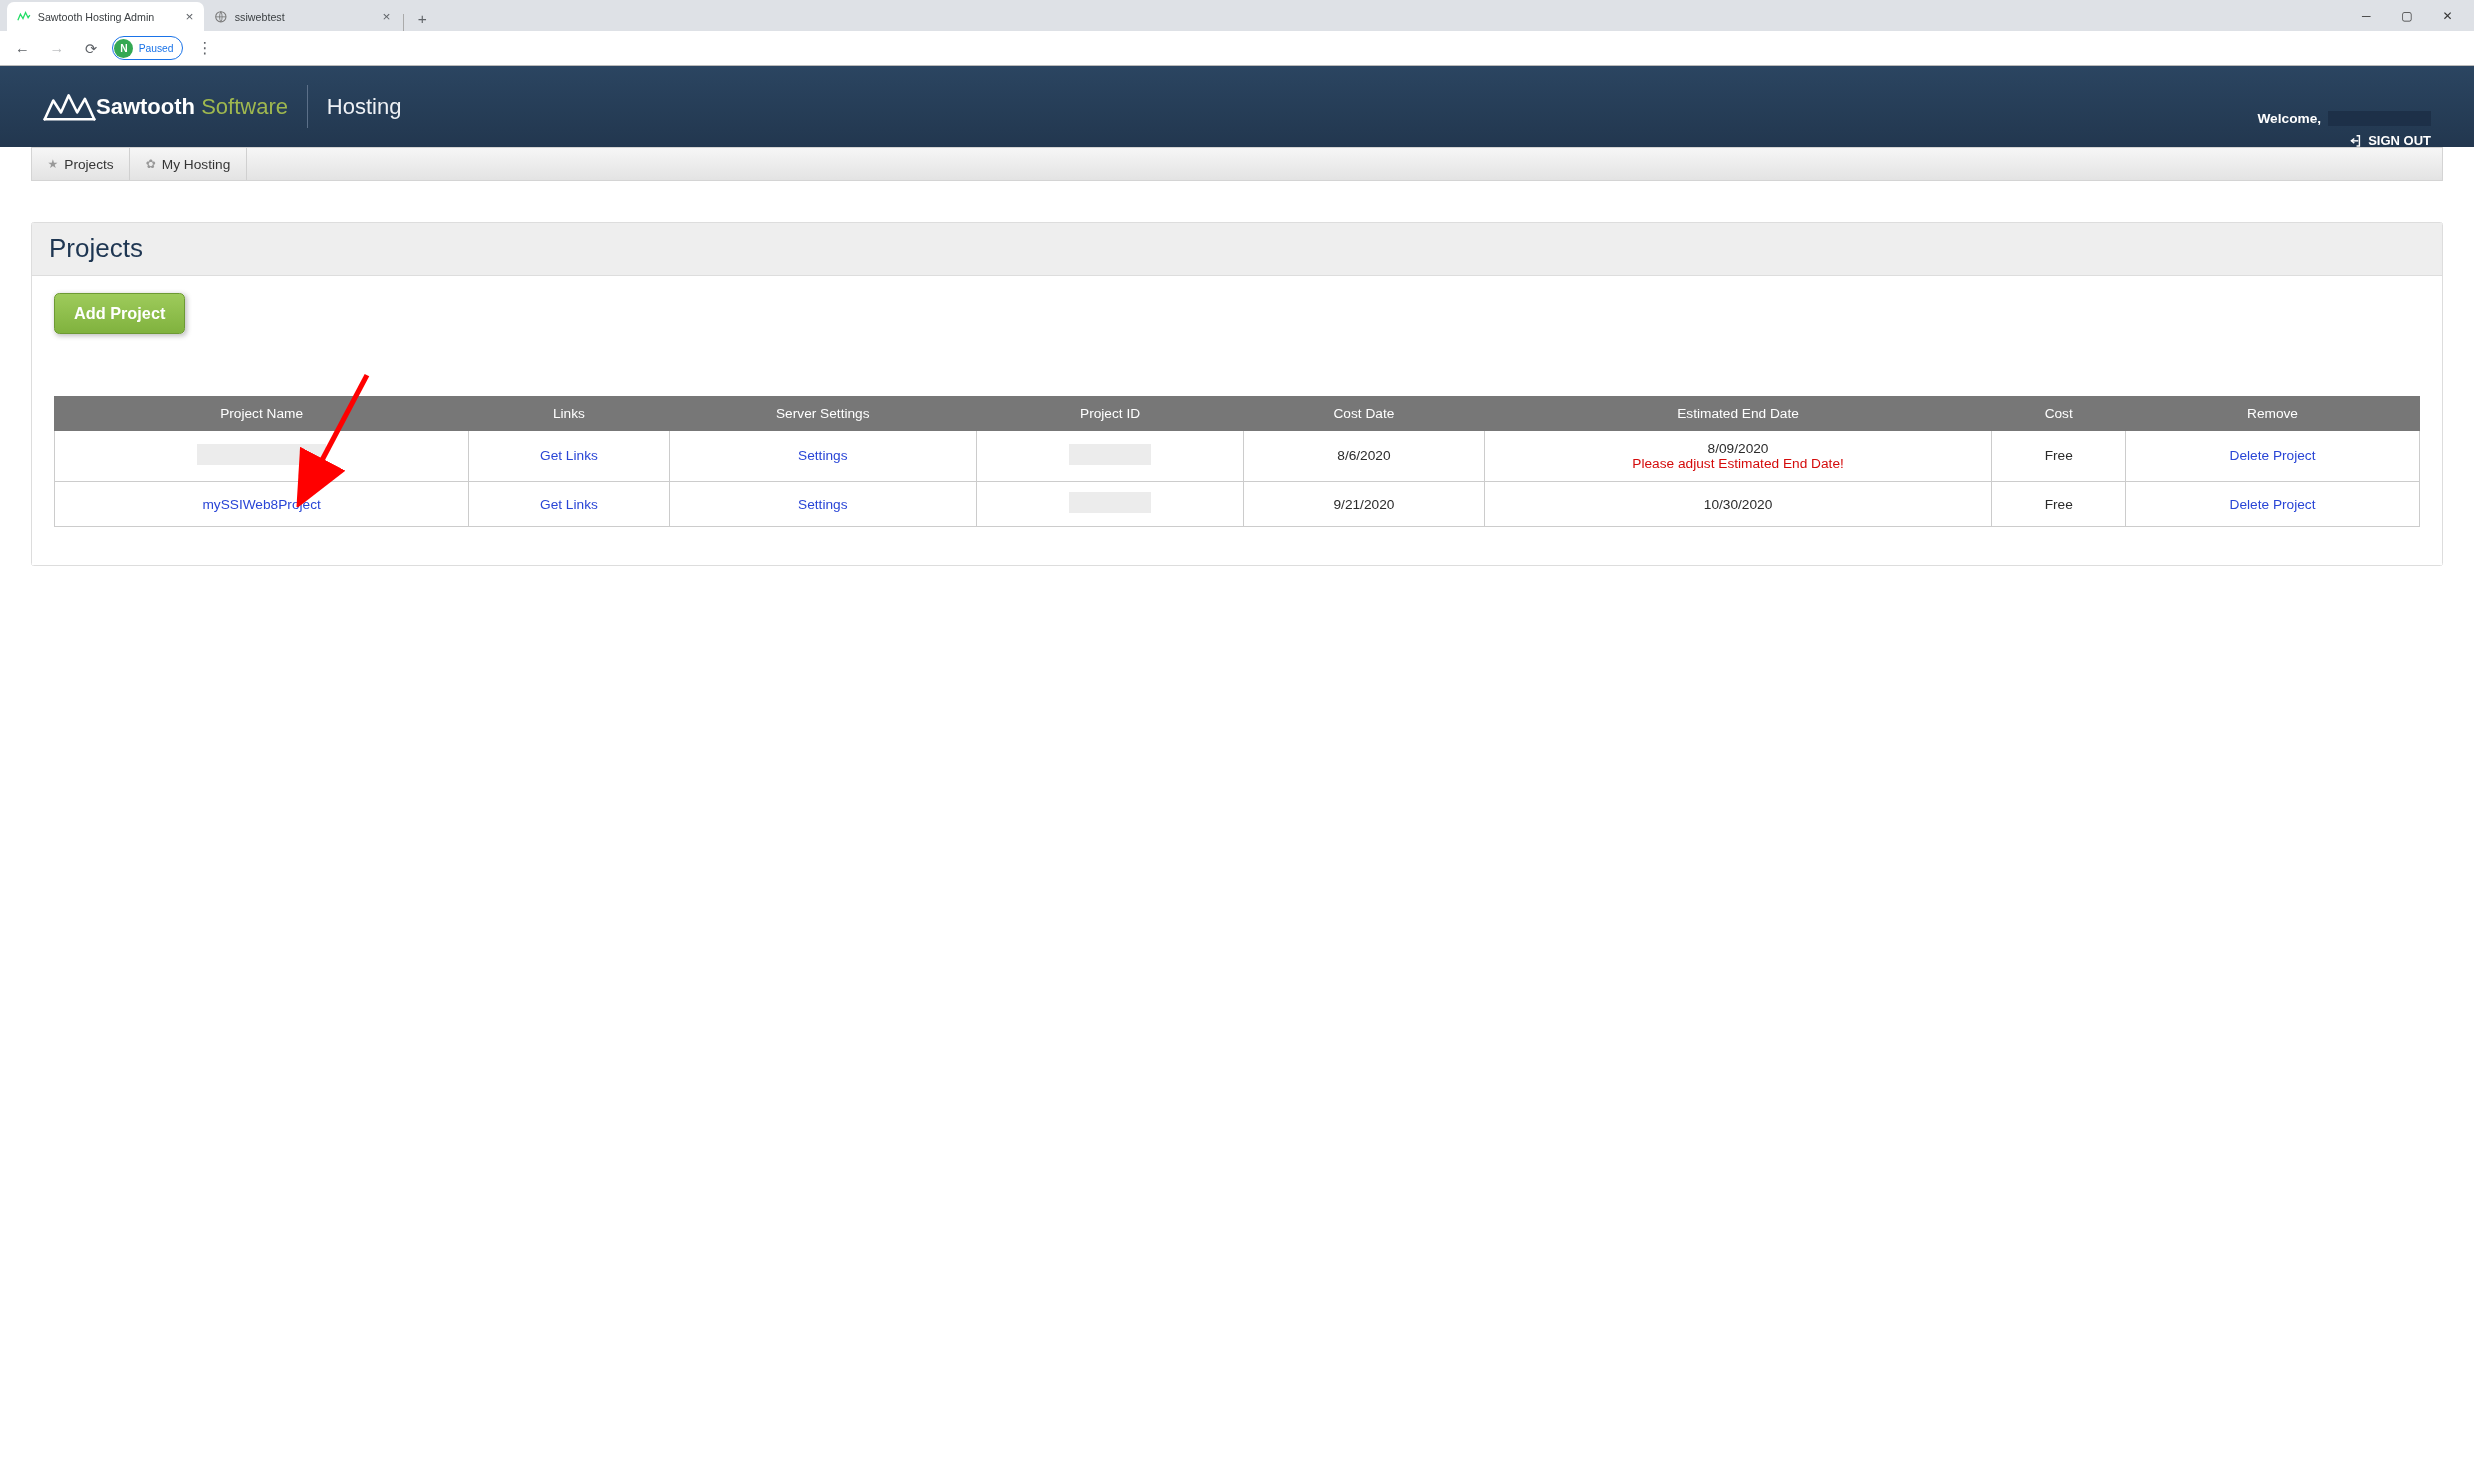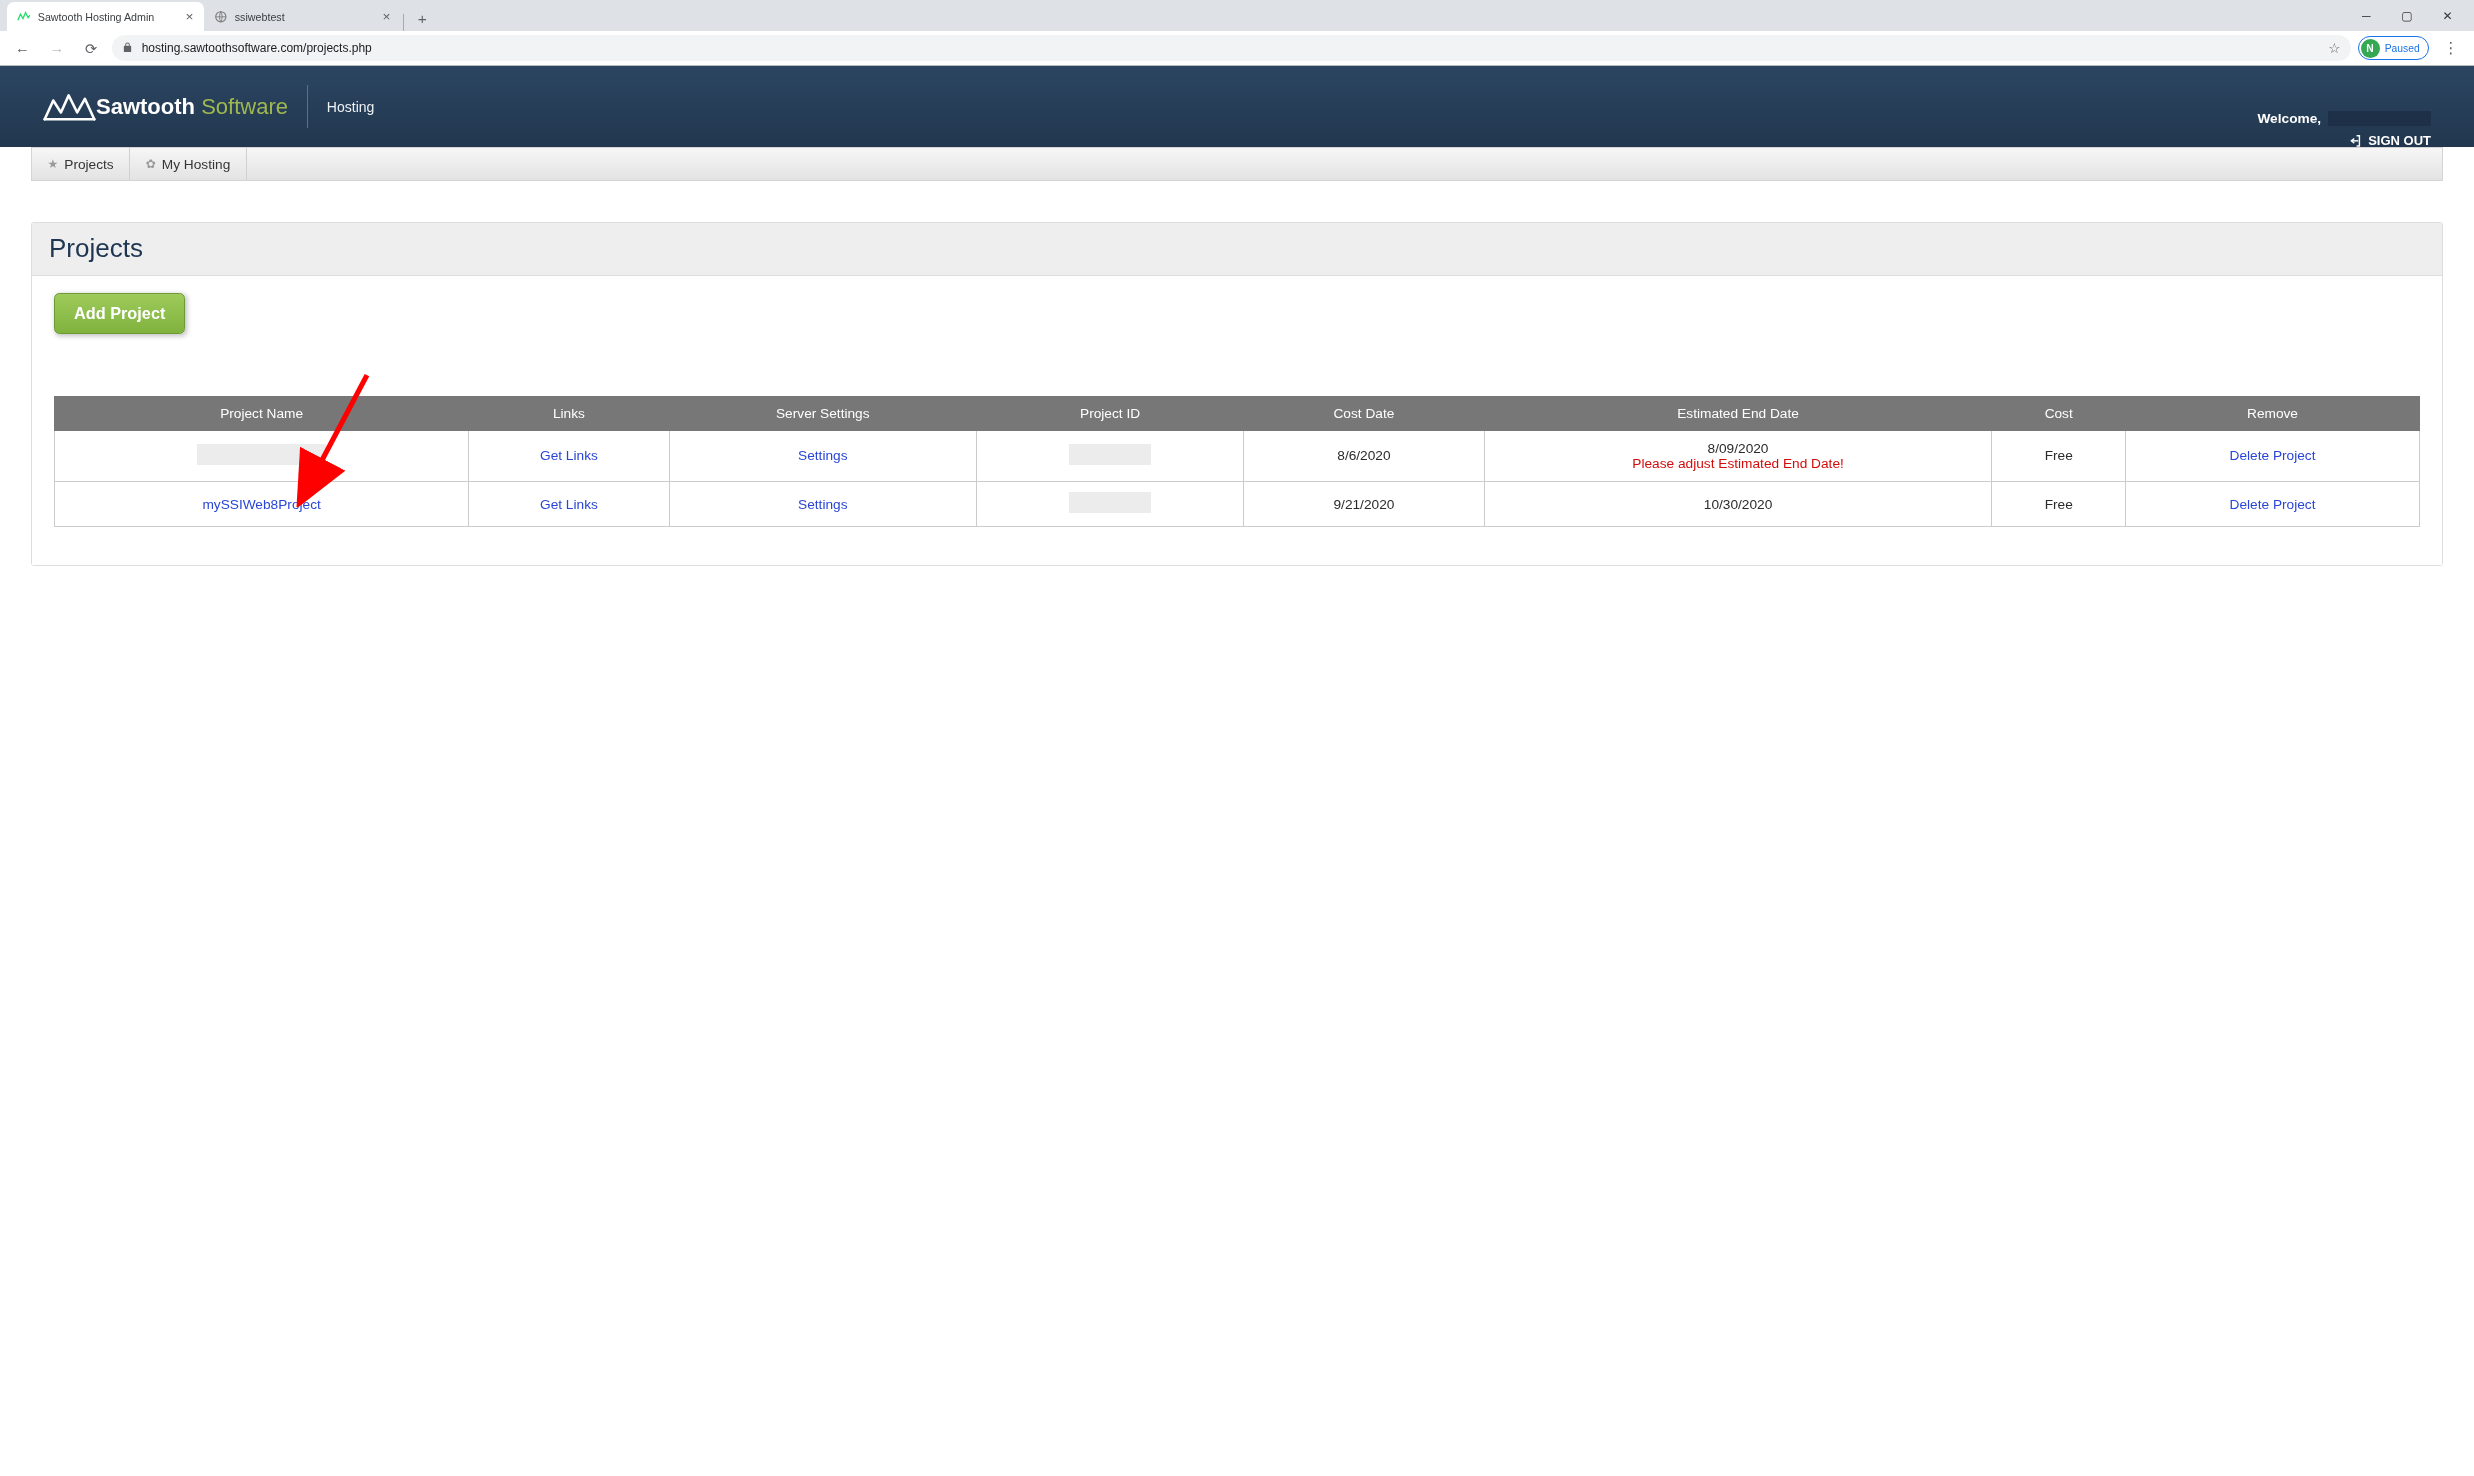--- a/index.html
+++ b/index.html
@@ -144,21 +144,21 @@
     .mtn-logo svg { display: block; }
     .brand { font-size: 22px; }
     .brand .b1 { font-weight: bold; color: #fff; }
     .brand .b2 { color: #9fb84f; font-weight: 300; }
     .vdiv {
       width: 0.9px;
       height: 43px;
       background: #5c7089;
       margin: 0 19px;
     }
-    .hosting-text { font-size: 14px; font-weight: 300; color: #eef1f5; }
+    .hosting-text { font-size: 22px; font-weight: 300; color: #eef1f5; }
     .welcome-block {
       margin-left: auto;
       text-align: right;
       font-size: 13.7px;
       margin-top: 48px;
     }
     .welcome-line { font-weight: bold; display:flex; align-items:center; gap:6.9px; justify-content:flex-end;}
     .welcome-redact {
       display: inline-block;
       width: 103px;
@@ -287,29 +287,20 @@
       <span>ssiwebtest</span>
       <span class="tab-close">×</span>
     </div>
     <div class="tab-divider"></div>
     <div class="tab-new">+</div>
   </div>
   <div class="addr-row">
     <div class="nav-btn">←</div>
     <div class="nav-btn" style="opacity:.4">→</div>
     <div class="nav-btn">⟳</div>
-    <div class="addr-bar">
-      <span class="lock-icon">
-        <svg width="11" height="11" viewBox="0 0 24 24" fill="#5f6368">
-            <path d="M18 8h-1V6a5 5 0 0 0-10 0v2H6a2 2 0 0 0-2 2v10a2 2 0 0 0 2 2h12a2 2 0 0 0 2-2V10a2 2 0 0 0-2-2zM9 6a3 3 0 1 1 6 0v2H9z"></path>
-          </svg>
-      </span>
-      <span>hosting.sawtoothsoftware.com/projects.php</span>
-      <span class="star-icon">☆</span>
-    </div>
     <div class="profile-pill">
       <span class="profile-dot">N</span>
       <span>Paused</span>
     </div>
     <div class="menu-dots">⋮</div>
   </div>
 </div>
 
 <div class="page-header">
   <div class="logo-block">

